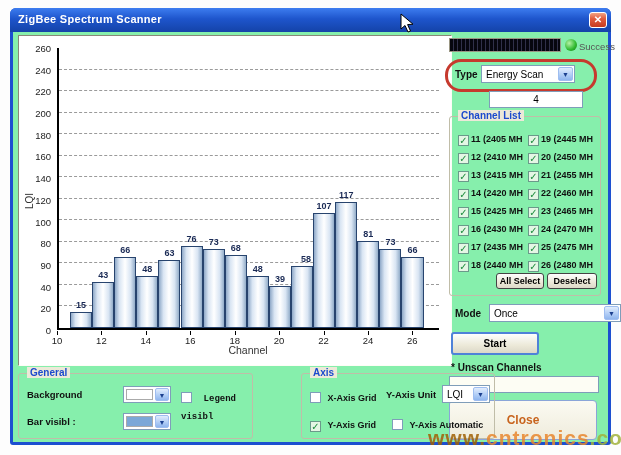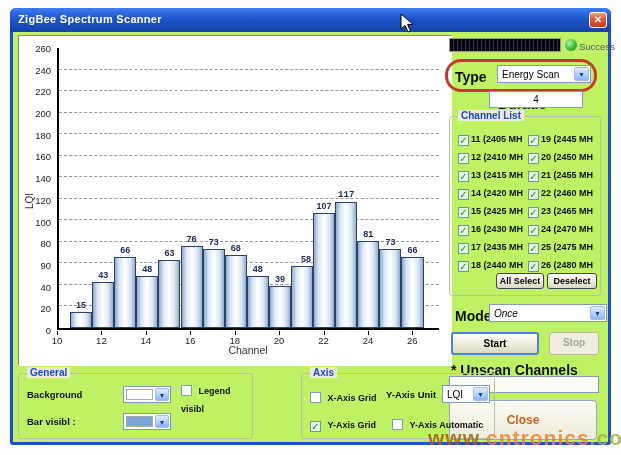--- a/index.html
+++ b/index.html
@@ -1,20 +1,20 @@
 <!DOCTYPE html>
 <html><head>
 <meta charset="utf-8">
 <style>
   * { margin:0; padding:0; box-sizing:border-box; }
   html,body { width:621px; height:455px; }
   body { font-family:"Liberation Sans", sans-serif; background:#fdfdfd; position:relative; overflow:hidden; }
 
   #window { position:absolute; left:10px; top:8px; width:601px; height:437px;
-    border:3px solid #1c4fd0; border-radius:6px 6px 3px 3px; background:#bef264; }
+    border:3px solid #1c4fd0; border-radius:6px 6px 3px 3px; background:#86efac; }
   #titlebar { position:absolute; left:-3px; top:-3px; right:-3px; height:24px;
     background:linear-gradient(180deg,#3d7df0 0%,#1e55cc 45%,#1443a8 100%);
     border-radius:6px 6px 0 0; color:#fff; font-weight:bold; font-size:11px; }
   #titlebar .ttl { position:absolute; left:8px; top:5px; letter-spacing:.3px; }
   #close-btn { position:absolute; right:4px; top:4px; width:18px; height:16px; border:1px solid #fff;
     border-radius:3px; background:linear-gradient(#f2a383,#e25d3f 40%,#c63a1e);
     color:#fff; font-size:10px; font-weight:bold; text-align:center; line-height:14px; cursor:pointer; }
   #body { position:absolute; left:0; top:21px; right:0; bottom:0; }
 
   
@@ -36,21 +36,21 @@
 
   
   #rpanel { position:absolute; left:436px; top:4px; width:156px; height:408px; font-size:10px; }
   #progress { position:absolute; left:0; top:2px; width:112px; height:14px; border:1px solid #9a9683;
     background:repeating-linear-gradient(90deg,#06060f 0 3px,#30304a 3px 4px); }
   #success-dot { position:absolute; left:116px; top:3px; width:12px; height:12px; border-radius:50%;
     background:radial-gradient(circle at 35% 35%,#b4f2a6,#2db82d 60%,#187818); }
   #success-text { position:absolute; left:130px; top:5px; font-size:9.5px; color:#555; }
   #red-annot { position:absolute; left:-4px; top:23px; width:152px; height:33px;
     border:3px solid #c63a2e; border-radius:16px; }
-  .formrow-label { position:absolute; font-weight:bold; font-size:14px; color:#111; }
+  .formrow-label { position:absolute; font-weight:bold; font-size:10px; color:#111; }
   .combo { position:absolute; height:18px; background:#fff; border:1px solid #7f9db9; cursor:pointer; }
   .combo .val { position:absolute; left:4px; top:3px; font-size:10px; color:#000; white-space:nowrap; }
   .combo .drop { position:absolute; right:1px; top:1px; bottom:1px; width:15px;
     background:linear-gradient(#e2edfd,#aecbf5 60%,#8fb5ee); border:1px solid #9ebdf0; border-radius:2px;
     color:#1b3f8f; font-size:7px; text-align:center; line-height:14px; }
   .field { position:absolute; height:17px; background:#fff; border:1px solid #7f9db9; font-size:10px; text-align:center; line-height:15px; }
 
   .groupbox { position:absolute; border:1px solid #c0bda8; border-radius:3px; }
   .grouptitle { position:absolute; top:-7px; left:8px; background:#ece9d8; padding:0 3px;
     color:#1b4acd; font-weight:bold; font-size:10px; white-space:nowrap; }
@@ -141,21 +141,21 @@
           <div class="bar-label" style="left: 46.5116%; bottom: calc(26.1538% + 2px);">68</div>
           <div class="bar" style="left: 49.4186%; width: 5.81395%; height: 18.4615%;"></div>
           <div class="bar-label" style="left: 52.3256%; bottom: calc(18.4615% + 2px);">48</div>
           <div class="bar" style="left: 55.2326%; width: 5.81395%; height: 15%;"></div>
           <div class="bar-label" style="left: 58.1395%; bottom: calc(15% + 2px);">39</div>
           <div class="bar" style="left: 61.0465%; width: 5.81395%; height: 22.3077%;"></div>
           <div class="bar-label" style="left: 63.9535%; bottom: calc(22.3077% + 2px); padding-left: 8px;">58</div>
           <div class="bar" style="left: 66.8605%; width: 5.81395%; height: 41.1538%;"></div>
           <div class="bar-label" style="left: 69.7674%; bottom: calc(41.1538% + 2px);">107</div>
           <div class="bar" style="left: 72.6744%; width: 5.81395%; height: 45%;"></div>
-          <div class="bar-label" style="left: 75.5814%; bottom: calc(45% + 2px); font-family: Liberation Mono, monospace;">117</div>
+          <div class="bar-label" style="left: 75.5814%; bottom: calc(45% + 2px);">117</div>
           <div class="bar" style="left: 78.4884%; width: 5.81395%; height: 31.1538%;"></div>
           <div class="bar-label" style="left: 81.3953%; bottom: calc(31.1538% + 2px);">81</div>
           <div class="bar" style="left: 84.3023%; width: 5.81395%; height: 28.0769%;"></div>
           <div class="bar-label" style="left: 87.2093%; bottom: calc(28.0769% + 2px);">73</div>
           <div class="bar" style="left: 90.1163%; width: 5.81395%; height: 25.3846%;"></div>
           <div class="bar-label" style="left: 93.0233%; bottom: calc(25.3846% + 2px);">66</div>
         </div>
       <div id="xaxis">
           <div class="xtickmark" style="left: 0%;"></div>
           <div class="xtick" style="left: 0%;">10</div>
@@ -179,21 +179,21 @@
       <div id="xlab">Channel</div>
     </div>
 
     <div id="rpanel">
       <div id="progress"></div>
       <div id="success-dot"></div>
       <div id="success-text">Success</div>
 
       <div id="red-annot"></div>
       <span class="formrow-label" style="left:6px; top:33px;">Type</span>
-      <div class="combo" style="left:48px; top:29px; width:94px;">
+      <div class="combo" style="left:32px; top:29px; width:94px;">
         <span class="val">Energy Scan</span>
         <span class="drop">▼</span>
       </div>
 
       <span class="formrow-label" style="left:6px; top:60px;padding-left:43px;">Duratio</span>
       <div class="field" style="left:40px; top:55px; width:94px;">4</div>
 
       <div class="groupbox" style="left:0; top:80px; width:152px; height:180px;">
         <span class="grouptitle">Channel List</span>
         <div id="channel-rows">
@@ -212,42 +212,41 @@
             <div class="chrow-cell" style="left: 8px; top: 124px;"><span class="cb">✓</span><span class="cb-label">17 (2435 MH</span></div>
             <div class="chrow-cell" style="left: 78px; top: 124px;"><span class="cb">✓</span><span class="cb-label">25 (2475 MH</span></div>
             <div class="chrow-cell" style="left: 8px; top: 142px;"><span class="cb">✓</span><span class="cb-label">18 (2440 MH</span></div>
             <div class="chrow-cell" style="left: 78px; top: 142px;"><span class="cb">✓</span><span class="cb-label">26 (2480 MH</span></div>
           </div>
         <div class="xpbtn smallbtn" style="right:56px; top:156px; width:48px;">All Select</div>
         <div class="xpbtn smallbtn" style="right:3px; top:156px; width:50px;">Deselect</div>
       </div>
 
       <span class="formrow-label" style="left:6px; top:272px;">Mode</span>
-      <div class="combo" style="left:40px; top:268px; width:118px;font-style:italic;">
+      <div class="combo" style="left:40px; top:268px; width:132px;">
         <span class="val">Once</span>
         <span class="drop">▼</span>
       </div>
 
       <div class="xpbtn" id="start-btn" style="left:2px; top:296px; width:88px; height:23px;">Start</div>
-      <div class="xpbtn" id="stop-btn" style="left:100px; top:296px; width:50px; height:23px;">Stop</div>
 
       <span class="formrow-label" style="left:2px; top:326px;">* Unscan Channels</span>
       <div class="field" style="left:0; top:340px; width:150px; background:#fdfdf4;"></div>
 
       <div class="xpbtn" id="close-big-btn" style="left:0; top:364px; width:148px; height:40px;">Close</div>
     </div>
 
     <div class="groupbox" style="left:5px; top:341px; width:235px; height:66px;">
       <span class="grouptitle">General</span>
       <span class="blab" style="left:8px; top:15px;">Background</span>
       <div class="swatch-combo" style="left:104px; top:12px;">
         <span class="swatch" id="bg-swatch" style="background: rgb(255, 255, 255);"></span>
         <span class="drop">▼</span>
       </div>
-      <span style="position:absolute; left:162px; top:6px;">
+      <span style="position:absolute; left:162px; top:14px;font-family:Liberation Mono, monospace;">
         <span class="cb un"></span>
         <span class="cb-label">Legend visibl</span>
       </span>
       <span class="blab" style="left:8px; top:42px;">Bar visibl :</span>
       <div class="swatch-combo" style="left:104px; top:39px;">
         <span class="swatch" id="bar-swatch" style="background: rgb(123, 167, 215);"></span>
         <span class="drop">▼</span>
       </div>
     </div>
 

